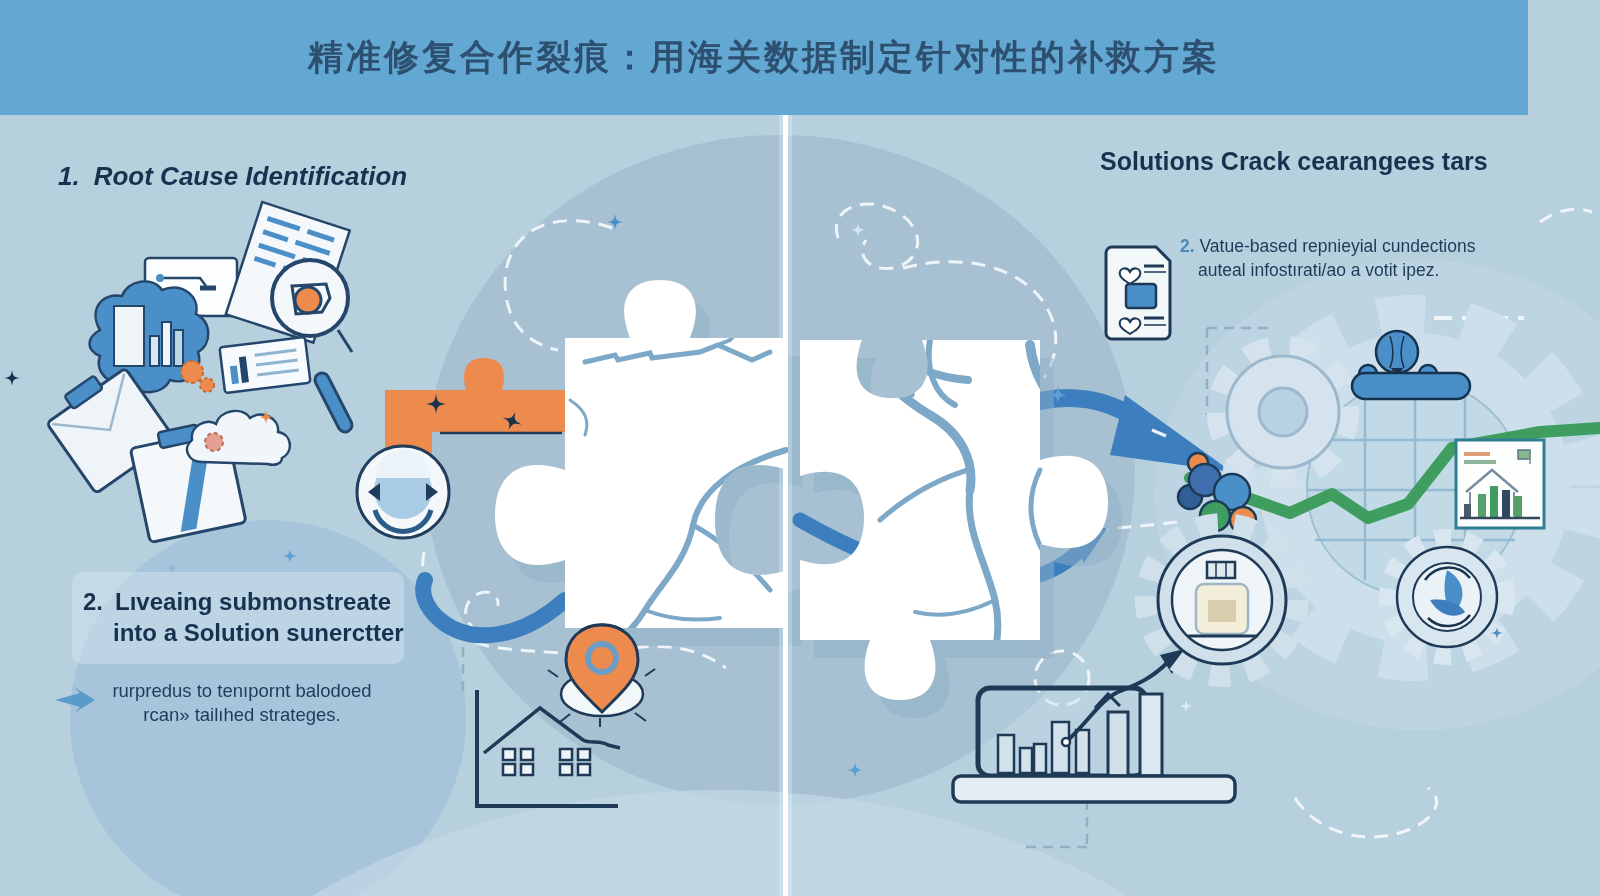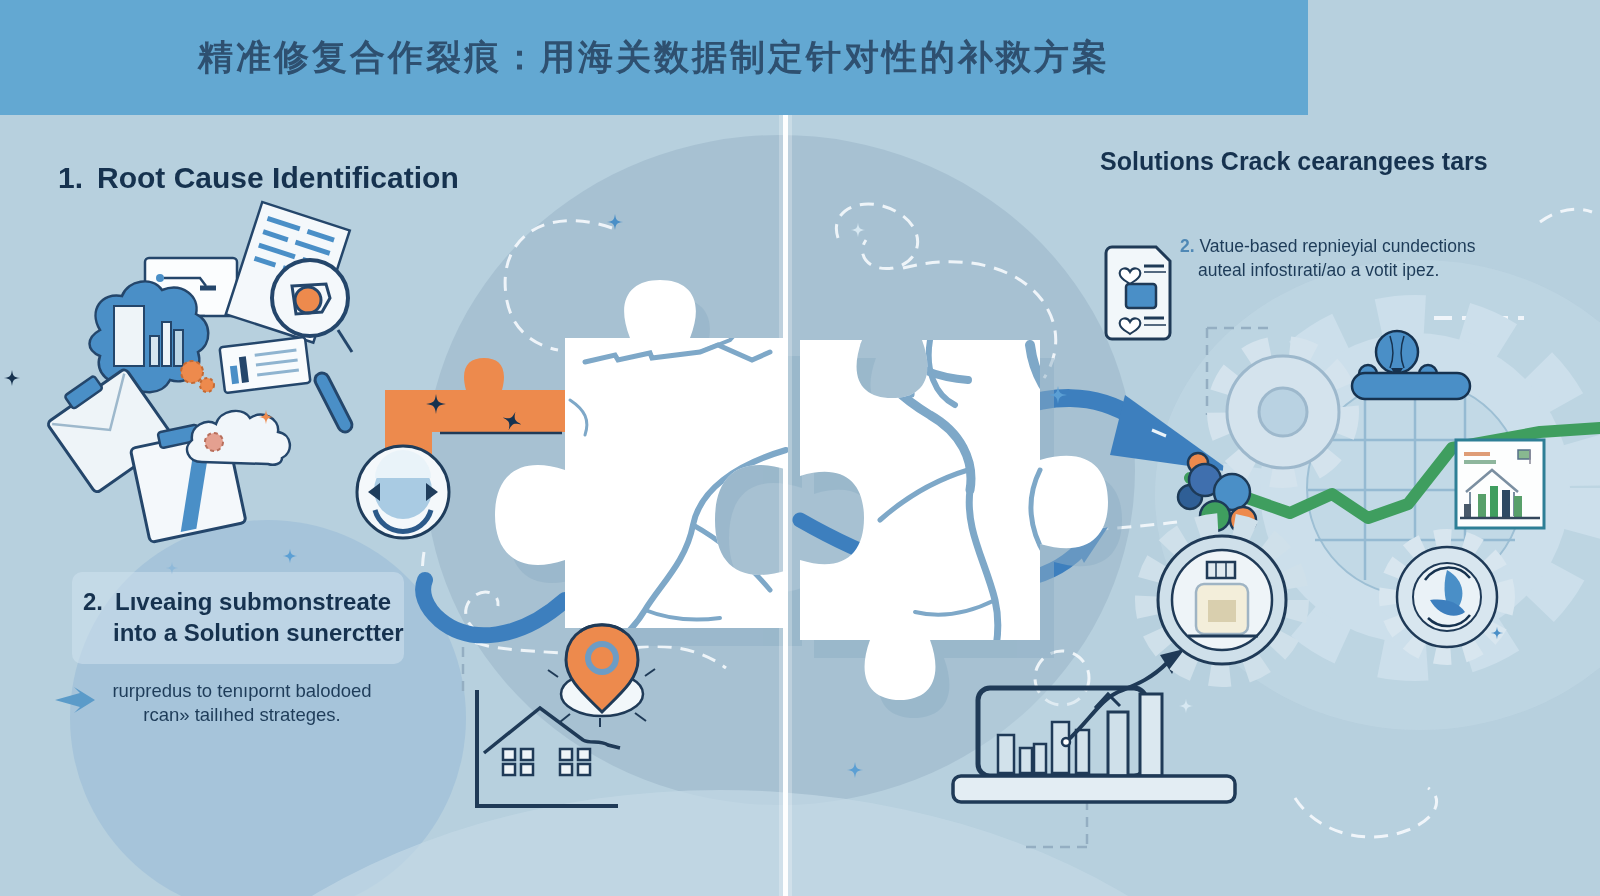--- a/index.html
+++ b/index.html
@@ -1,23 +1,23 @@
 <!DOCTYPE html>
 <html><head>
 <meta charset="utf-8">
 <style>
   html,body{margin:0;padding:0;background:#8fa8b8;}
   .canvas{position:relative;width:1600px;height:896px;margin:0 auto;background:#b7d0de;
           overflow:hidden;font-family:"Liberation Sans",sans-serif;}
   .canvas svg{position:absolute;left:0;top:0;}
-  .banner{position:absolute;left:0;top:0;width:1308px;height:115px;background:#63a8d2;
+  .banner{position:absolute;left:0;top:0;width:1528px;height:115px;background:#63a8d2;
           display:flex;align-items:center;justify-content:center;z-index:5;}
   .banner-title{font-size:35px;font-weight:600;letter-spacing:3px;color:#2e5070;}
   .txt{position:absolute;z-index:6;color:#16324f;}
-  .h1-left{left:58px;top:161px;font-size:30px;font-weight:700;}
+  .h1-left{left:58px;top:161px;font-size:26px;font-weight:700;font-style:italic;}
   .h1-left .num{margin-right:14px;}
   .h1-right{left:1100px;top:146px;font-size:25px;font-weight:700;line-height:31px;}
   .h2-left{left:83px;top:586px;font-size:24px;font-weight:700;line-height:31px;}
   .h2-left .ind{padding-left:30px;}
   .h2-left .num{margin-right:12px;}
   .para-left{left:92px;top:679px;width:300px;text-align:center;font-size:18.5px;
              font-weight:500;line-height:23.5px;color:#1e3c59;}
   .item2{left:1180px;top:234px;font-size:17.5px;font-weight:500;line-height:24px;color:#1d3b58;}
   .item2 .ind{padding-left:18px;}
   .num-tint{color:#4f88b5;font-weight:700;}

